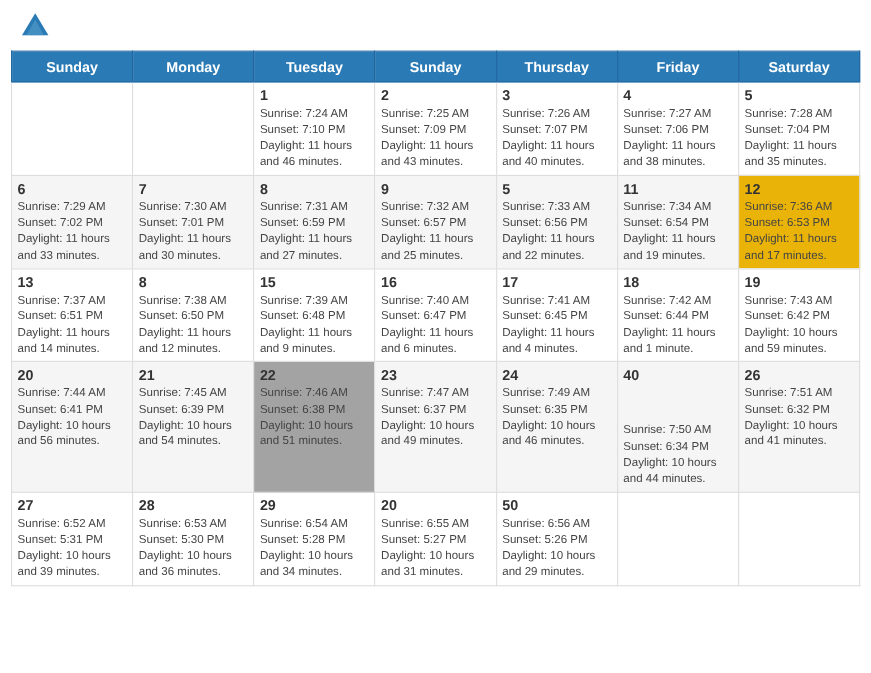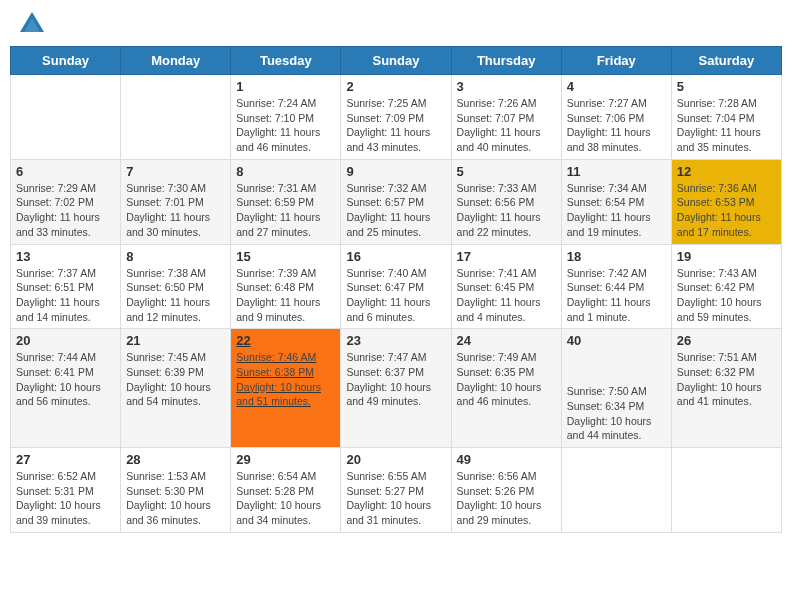--- a/index.html
+++ b/index.html
@@ -248,21 +248,21 @@
           <div class="day-info" style="white-space: pre-line;">Sunrise: 7:44 AM
 Sunset: 6:41 PM
 Daylight: 10 hours and 56 minutes.</div>
         </td>
         <td style="background-color: rgb(245, 245, 245);">
           <span class="day-number">21</span>
           <div class="day-info" style="white-space: pre-line;">Sunrise: 7:45 AM
 Sunset: 6:39 PM
 Daylight: 10 hours and 54 minutes.</div>
         </td>
-        <td style="background-color: #f97316; text-decoration: underline;">
+        <td style="background-color: #a3a3a3;">
           <span class="day-number">22</span>
           <div class="day-info" style="white-space: pre-line;">Sunrise: 7:46 AM
 Sunset: 6:38 PM
 Daylight: 10 hours and 51 minutes.</div>
         </td>
         <td style="background-color: rgb(245, 245, 245);">
           <span class="day-number">23</span>
           <div class="day-info" style="white-space: pre-line;">Sunrise: 7:47 AM
 Sunset: 6:37 PM
 Daylight: 10 hours and 49 minutes.</div>
@@ -288,38 +288,38 @@
       </tr>
       <tr>
         <td>
           <span class="day-number">27</span>
           <div class="day-info" style="white-space: pre-line;">Sunrise: 6:52 AM
 Sunset: 5:31 PM
 Daylight: 10 hours and 39 minutes.</div>
         </td>
         <td>
           <span class="day-number">28</span>
-          <div class="day-info" style="white-space: pre-line;">Sunrise: 1:53 AM
+          <div class="day-info" style="white-space: pre-line;">Sunrise: 6:53 AM
 Sunset: 5:30 PM
 Daylight: 10 hours and 36 minutes.</div>
         </td>
         <td>
           <span class="day-number">29</span>
           <div class="day-info" style="white-space: pre-line;">Sunrise: 6:54 AM
 Sunset: 5:28 PM
 Daylight: 10 hours and 34 minutes.</div>
         </td>
         <td>
           <span class="day-number">20</span>
           <div class="day-info" style="white-space: pre-line;">Sunrise: 6:55 AM
 Sunset: 5:27 PM
 Daylight: 10 hours and 31 minutes.</div>
         </td>
         <td>
-          <span class="day-number">49</span>
+          <span class="day-number">50</span>
           <div class="day-info" style="white-space: pre-line;">Sunrise: 6:56 AM
 Sunset: 5:26 PM
 Daylight: 10 hours and 29 minutes.</div>
         </td>
         <td class="empty-cell"></td>
         <td class="empty-cell"></td>
       </tr>
     </tbody>
 </table>
 

